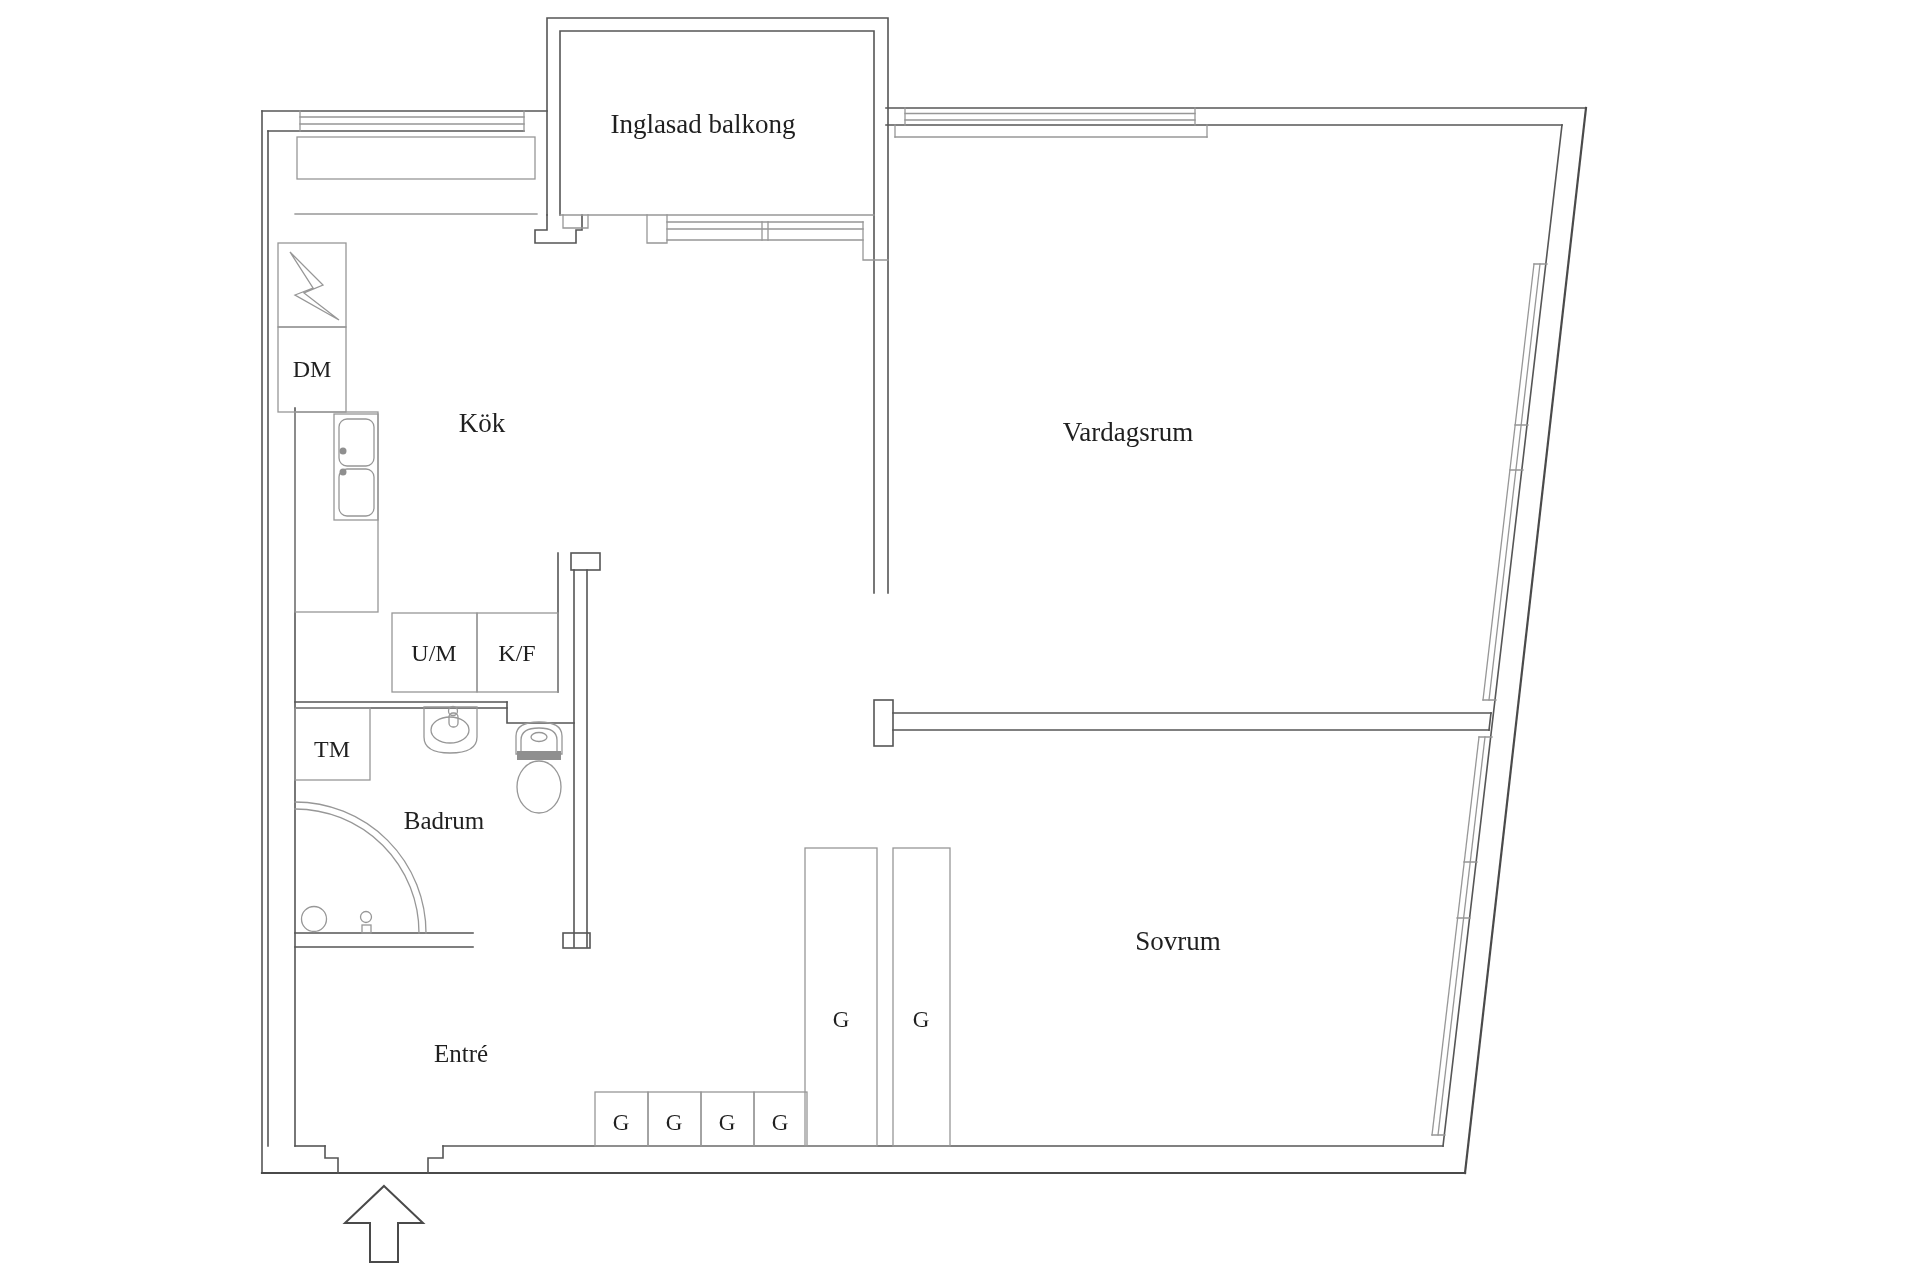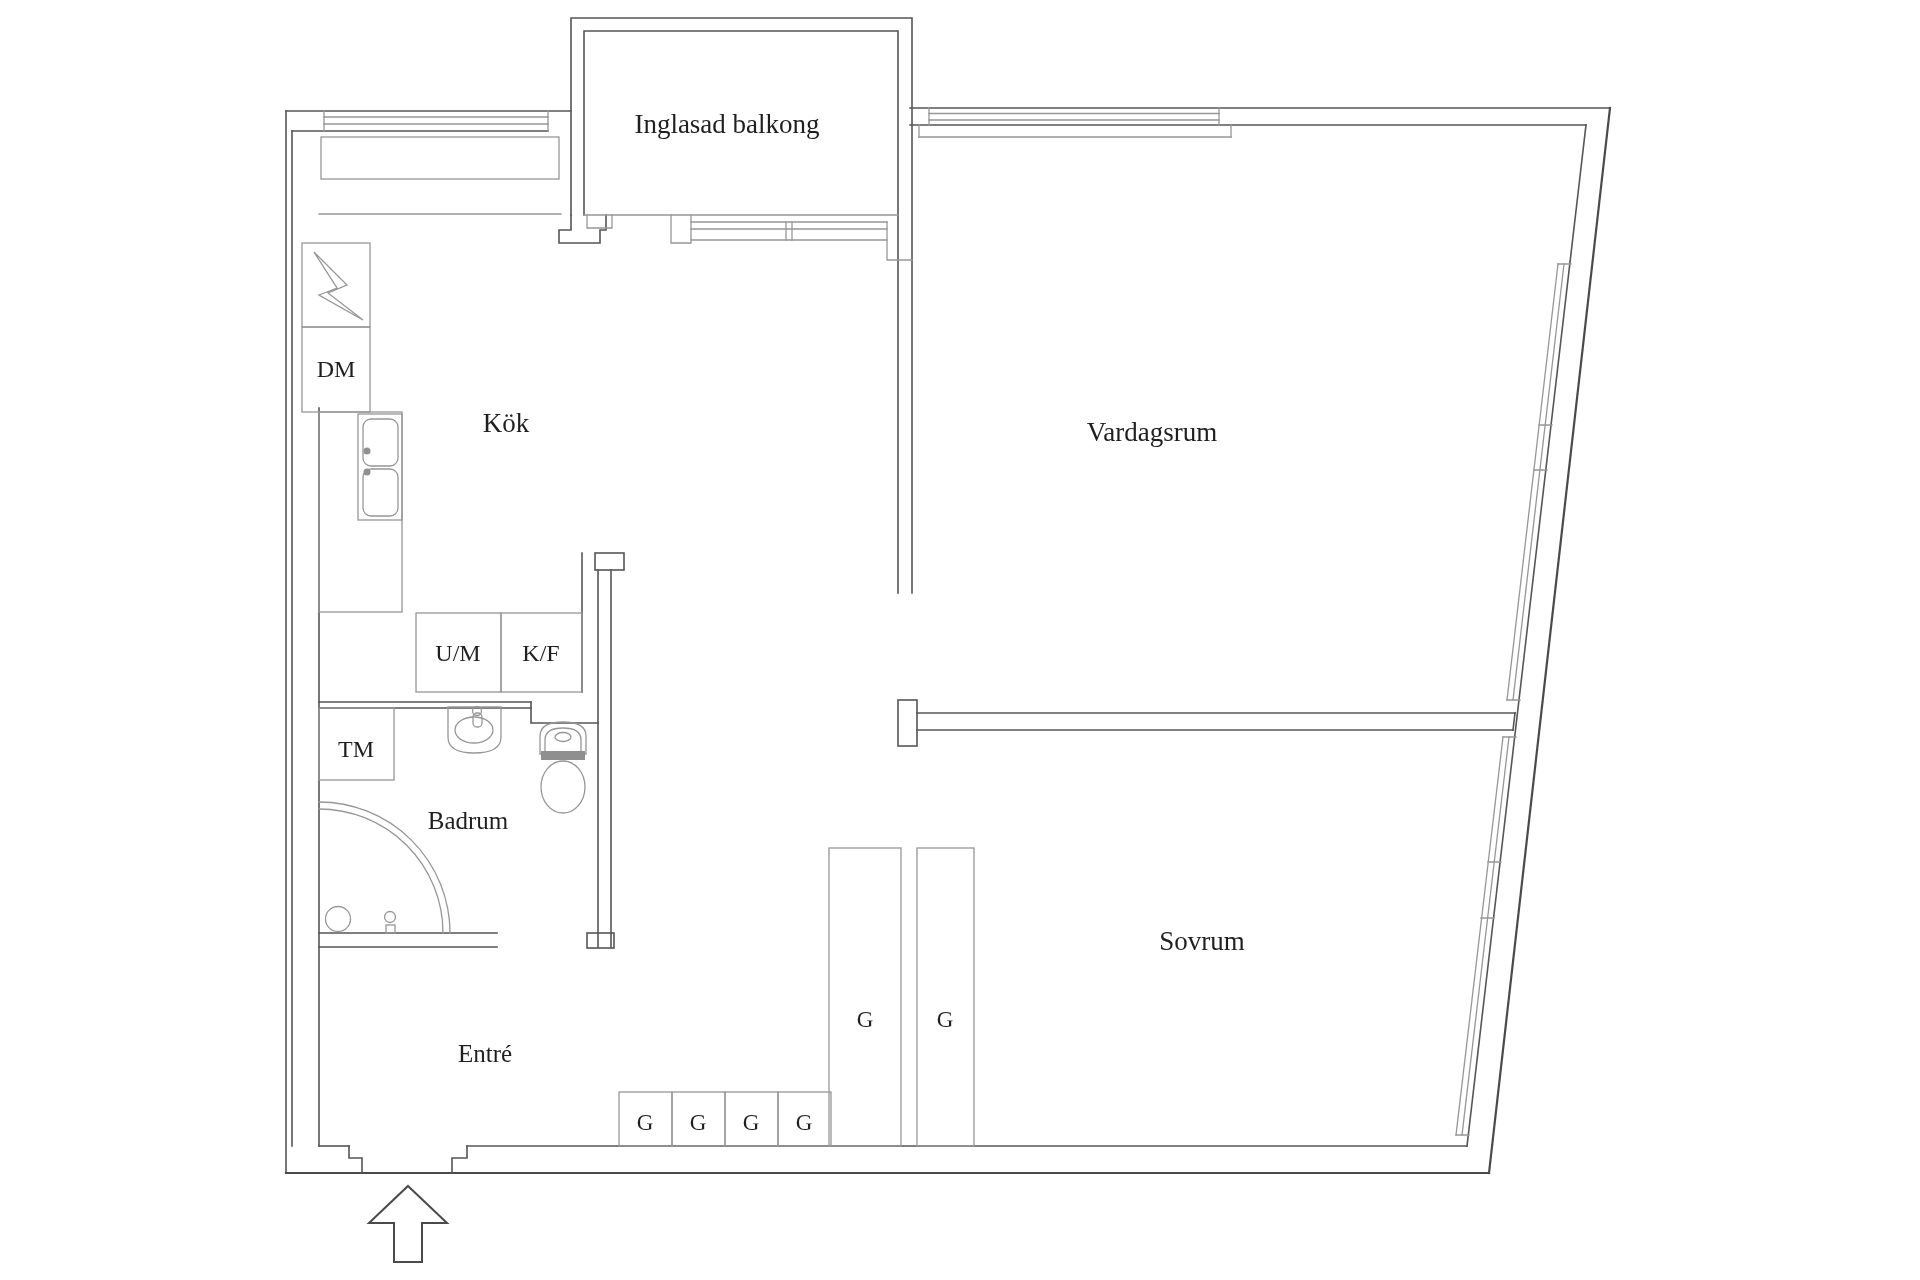--- a/index.html
+++ b/index.html
@@ -1,17 +1,17 @@
 <!DOCTYPE html>
 <html><head>
 <meta charset="utf-8">
 <style>
   html,body{margin:0;padding:0;background:#ffffff;}
   .page{position:relative;width:1713px;height:1280px;background:#ffffff;overflow:hidden;
-        font-family:"Liberation Serif", serif;padding-left:24px;}
+        font-family:"Liberation Serif", serif;}
   svg{display:block;}
   .room-label{font-family:"Liberation Serif", serif;font-size:27px;fill:#1f1f1f;}
   .room-label.small{font-size:25px;}
   .fixture-label{font-family:"Liberation Serif", serif;font-size:24px;fill:#1f1f1f;}
   .g-label{font-family:"Liberation Serif", serif;font-size:23px;fill:#1f1f1f;}
   .wall{stroke:#565656;stroke-width:1.6;fill:none;stroke-linecap:square;}
   .wall-thick{stroke:#4a4a4a;stroke-width:2.2;fill:none;stroke-linecap:square;}
   .fix{stroke:#979797;stroke-width:1.3;fill:none;stroke-linecap:square;}
   .fix-fill{fill:#8f8f8f;stroke:none;}
 </style>

